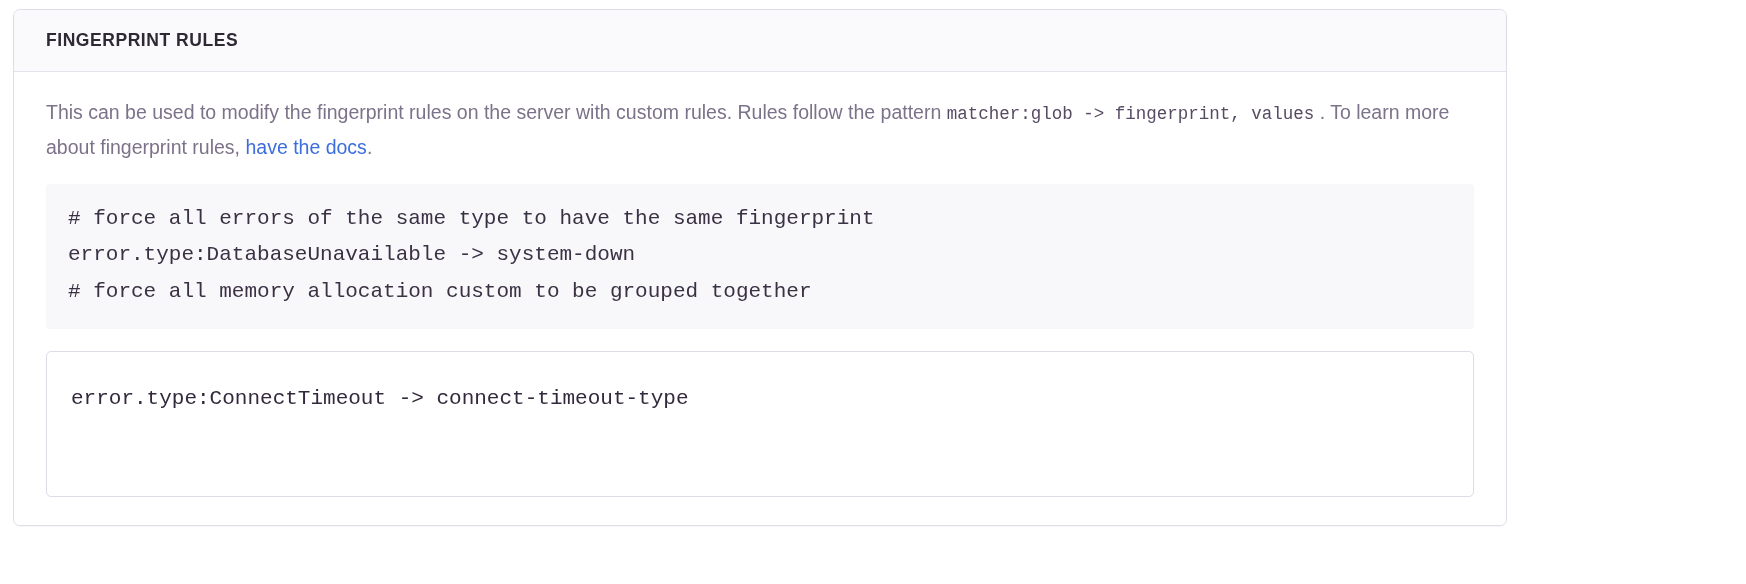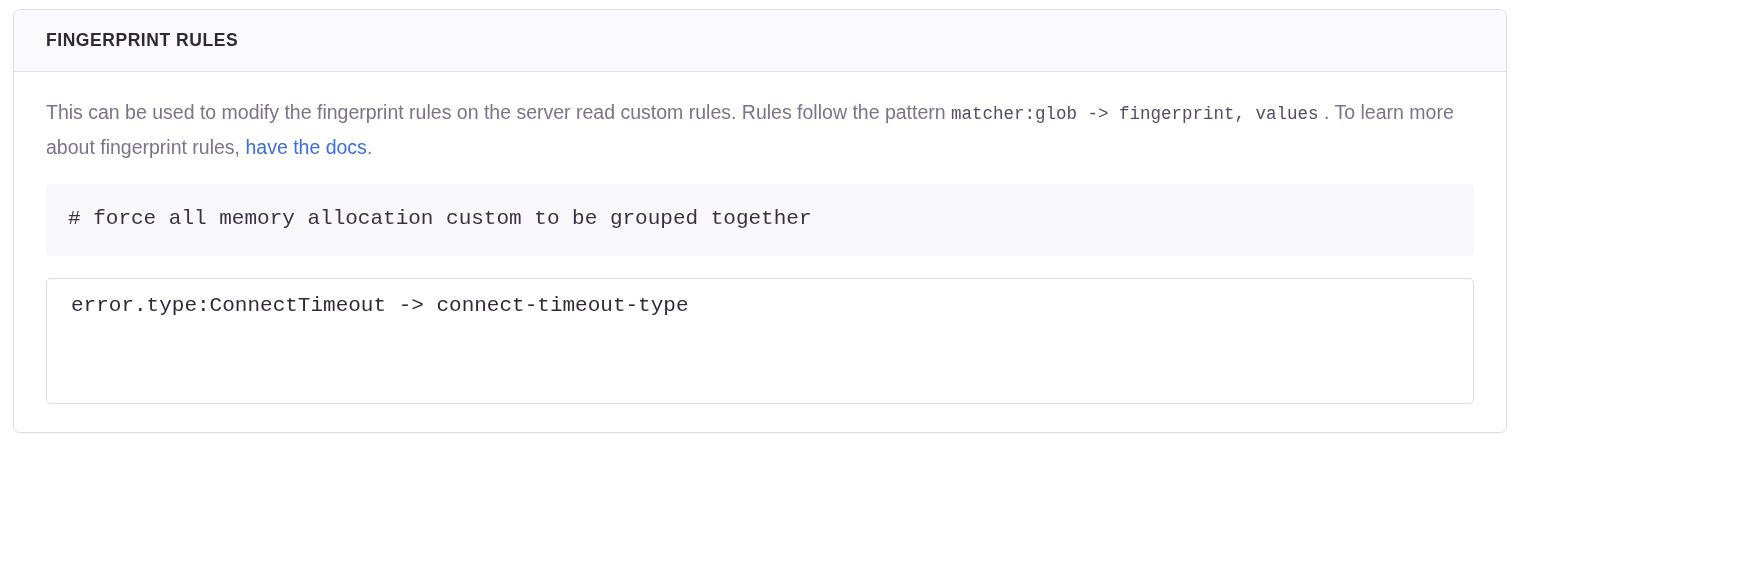--- a/index.html
+++ b/index.html
@@ -76,21 +76,21 @@
     overflow-x: auto;
   }
   .example-line { display: block; white-space: pre; }
   .rules-input {
     display: block;
     width: 100%;
     min-height: 123px;
     border: 1px solid #dfdae6;
     border-radius: 5px;
     background: #ffffff;
-    padding: 12px 22px 22px 24px;
+    padding: 32px 22px 22px 24px;
     font-family: "Liberation Mono", "DejaVu Sans Mono", monospace;
     font-size: 21px;
     line-height: 30px;
     color: #33293d;
     resize: none;
     outline: none;
     white-space: pre;
     overflow: auto;
   }
 </style>
@@ -99,21 +99,21 @@
 
 <div class="page">
   <section class="panel">
 
     <div class="panel-header">
       <div class="panel-title">FINGERPRINT RULES</div>
     </div>
 
     <div class="panel-body">
 
-      <p class="desc"><span>This can be used to modify the fingerprint rules on the server read custom rules. Rules follow the pattern </span><code>matcher:glob -&gt; fingerprint, values</code><span> . To learn more about fingerprint rules, </span><a href="#">have the docs</a><span>.</span></p>
+      <p class="desc"><span>This can be used to modify the fingerprint rules on the server with custom rules. Rules follow the pattern </span><code>matcher:glob -&gt; fingerprint, values</code><span> . To learn more about fingerprint rules, </span><a href="#">have the docs</a><span>.</span></p>
 
-      <pre class="example-block"><span class="example-line"># force all memory allocation custom to be grouped together</span></pre>
+      <pre class="example-block"><span class="example-line"># force all errors of the same type to have the same fingerprint</span><span class="example-line">error.type:DatabaseUnavailable -&gt; system-down</span><span class="example-line"># force all memory allocation custom to be grouped together</span></pre>
 
       <textarea class="rules-input" rows="3" spellcheck="false" placeholder="" style="">error.type:ConnectTimeout -&gt; connect-timeout-type</textarea>
 
     </div>
   </section>
 </div>
 
 </body></html>

